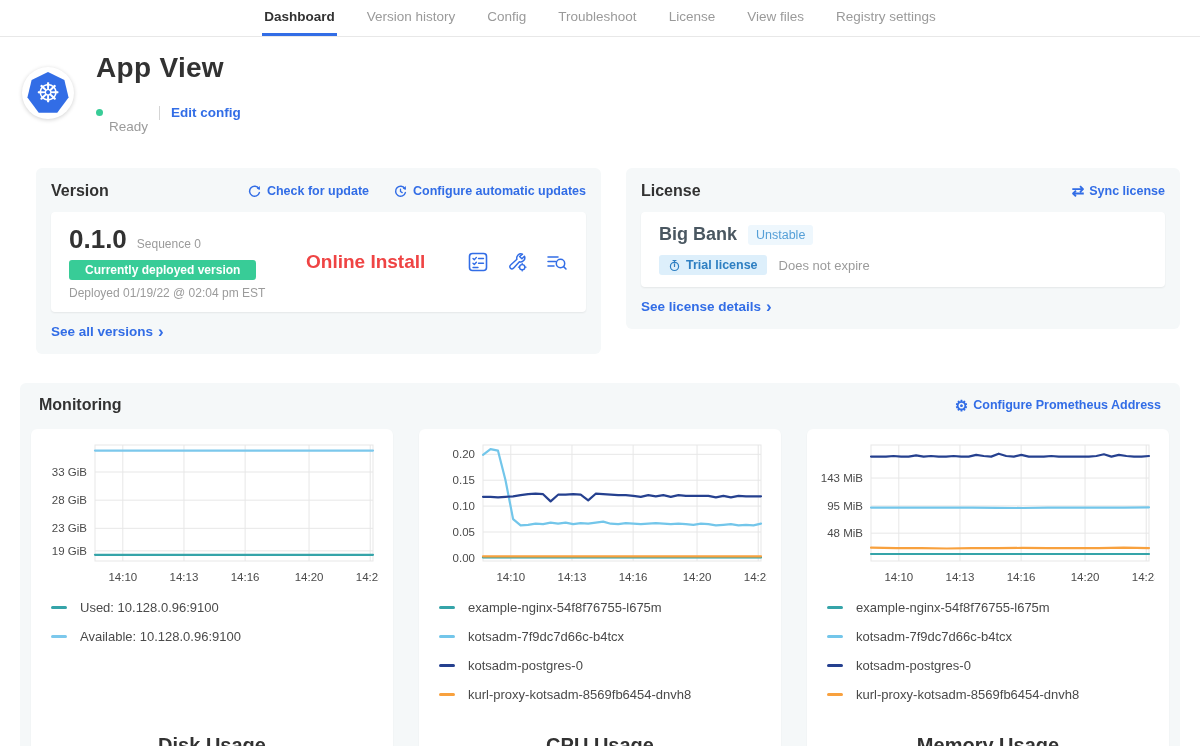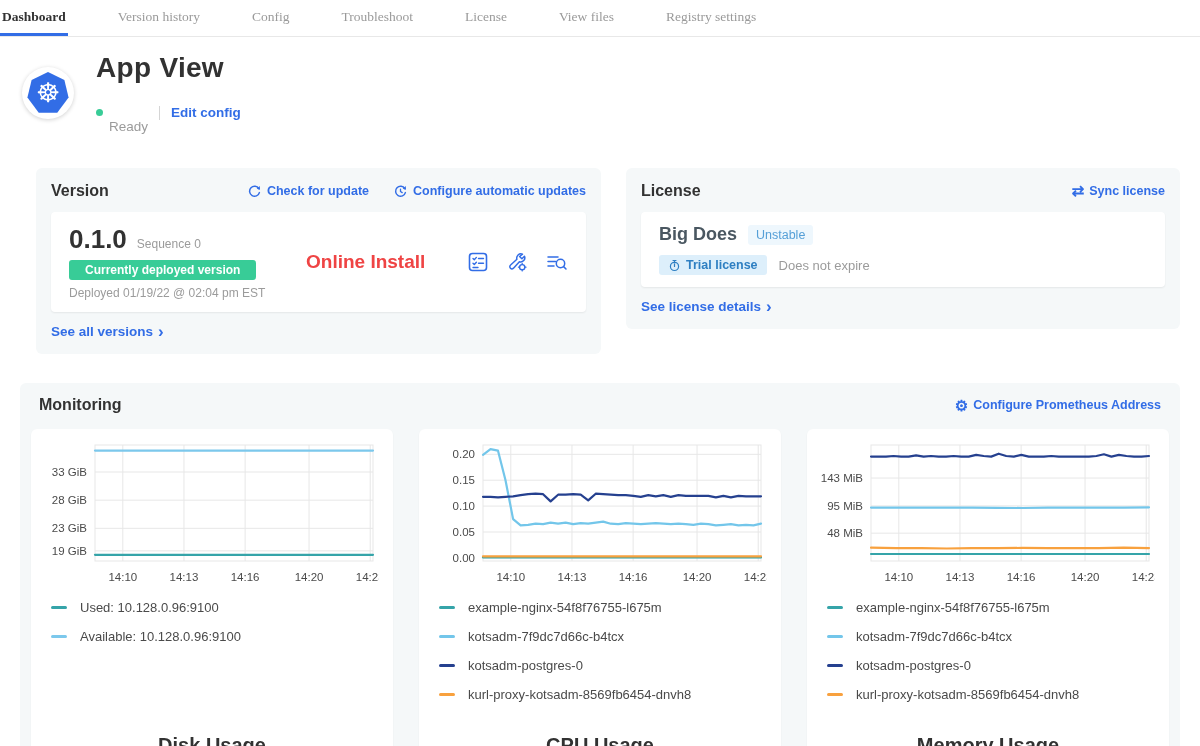--- a/index.html
+++ b/index.html
@@ -3,21 +3,21 @@
 <meta charset="utf-8">
 <style>
   * { box-sizing: border-box; }
   html,body { margin:0; padding:0; }
   body {
     width:1200px; height:746px; overflow:hidden;
     background:#fff; color:#323232;
     font-family:"Liberation Sans", sans-serif;
   }
   
-  .nav { display:flex; justify-content:flex-start; gap:48px; height:37px; border-bottom:1px solid #e8e8e8;font-family:Liberation Serif, serif; }
+  .nav { display:flex; justify-content:center; gap:28px; height:37px; border-bottom:1px solid #e8e8e8; }
   .nav-tab { display:flex; align-items:center; font-size:13.5px; color:#9a9a9a; cursor:pointer;
              border-bottom:3px solid transparent; padding:0 2px; }
   .nav-tab.active { color:#323232; font-weight:bold; border-bottom-color:#326de6; }
   
   .app-header { display:flex; align-items:center; padding:15px 20px 13px 22px; }
   .app-logo { width:52px; height:52px; border-radius:50%; background:#fff;
               box-shadow:0 1px 4px rgba(0,0,0,.18); display:flex; align-items:center; justify-content:center; }
   .k8s { width:42px; height:42px; background:#326de6; color:#fff; font-size:27px; line-height:42px; text-align:center;
          clip-path:polygon(50% 0%,89% 19%,99% 61%,72% 97%,28% 97%,1% 61%,11% 19%); }
   .app-info { margin-left:22px; }
@@ -187,21 +187,21 @@
     <div class="panel-header">
       <div class="panel-title">License</div>
       <a class="link icon-link">
         <span style="font-size:15px;">⇄</span>
         <span>Sync license</span>
       </a>
     </div>
 
     <div class="white-card license-card">
       <div class="lic-row1">
-        <span class="customer">Big Does</span>
+        <span class="customer">Big Bank</span>
         <span class="channel-badge">Unstable</span>
       </div>
       <div class="lic-row2">
         <span class="trial-badge">
           <span style="display:flex;">
             <svg width="13" height="13" viewBox="0 0 14 14">
                 <circle cx="7" cy="8" r="4.4" fill="none" stroke="#2e7fc2" stroke-width="1.3"></circle>
                 <line x1="7" y1="8" x2="7" y2="5.2" stroke="#2e7fc2" stroke-width="1.3" stroke-linecap="round"></line>
                 <line x1="5.4" y1="1.6" x2="8.6" y2="1.6" stroke="#2e7fc2" stroke-width="1.3" stroke-linecap="round"></line>
                 <line x1="7" y1="1.6" x2="7" y2="3.4" stroke="#2e7fc2" stroke-width="1.3"></line>

